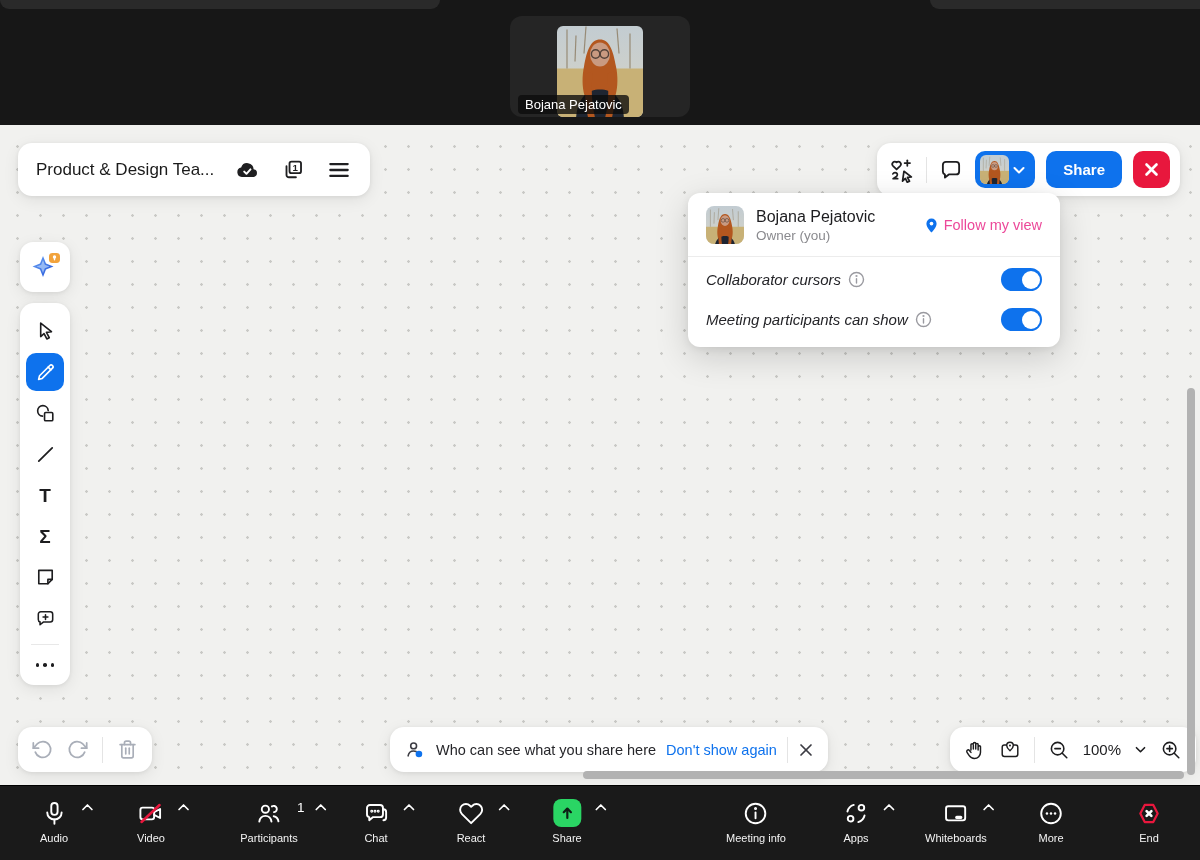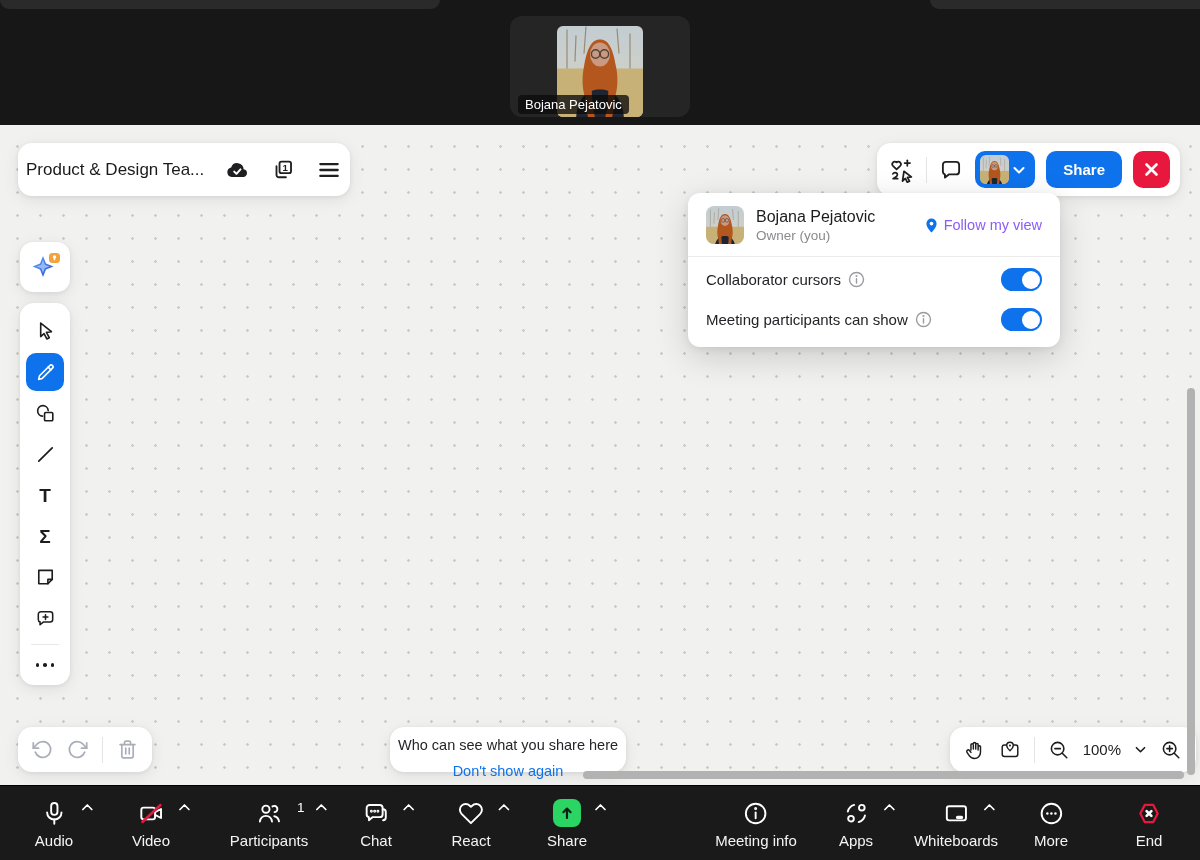--- a/index.html
+++ b/index.html
@@ -14,83 +14,83 @@
   .video-tile { position:absolute; left:510px; top:16px; width:180px; height:101px; background:#252525; border-radius:12px; }
   .video-photo { position:absolute; left:47px; top:10px; width:86px; height:91px; border-radius:6px; overflow:hidden; }
   .video-photo svg { width:100%; height:100%; display:block; }
   .video-name { position:absolute; left:8px; bottom:3px; background:rgba(12,12,12,.78); color:#fff; font-size:13px; padding:2px 7px; border-radius:4px; white-space:nowrap; }
 
   
   .whiteboard { position:absolute; left:0; top:125px; width:1200px; height:660px; background:#f1f1ef;
     background-image:radial-gradient(circle, #c9c9c6 1.1px, transparent 1.5px); background-size:23px 23px; background-position:6px 10px; }
   .pill { position:absolute; background:#fff; border-radius:14px; box-shadow:0 1px 4px rgba(0,0,0,.07), 0 4px 16px rgba(0,0,0,.08); display:flex; align-items:center; }
 
-  .wb-header { left:18px; top:18px; height:53px; padding:0 8px; gap:20px; }
+  .wb-header { left:18px; top:18px; height:53px; padding:0 18px; gap:20px; }
   .wb-title { font-size:17px; color:#1a1a1a; font-weight:500; }
   .hicon { width:26px; height:26px; display:block; }
   .vdiv { width:1px; height:26px; background:#e4e4e4; }
 
   .wb-topright { right:20px; top:18px; height:53px; padding:0 10px 0 12px; gap:11px; }
   .avatar-pill { width:60px; height:37px; background:#0E72ED; border-radius:10px; display:flex; align-items:center; padding:0 5px; gap:3px; cursor:pointer; }
   .avatar-sm { width:29px; height:29px; border-radius:6px; overflow:hidden; flex:none; }
   .avatar-sm svg, .avatar-md svg { width:100%; height:106%; display:block; }
   .share-btn { height:37px; padding:0 17px; background:#0E72ED; color:#fff; border:none; border-radius:10px; font-size:15px; font-weight:700; font-family:inherit; cursor:pointer; }
   .close-btn { width:37px; height:37px; background:#E8173D; border:none; border-radius:10px; display:flex; align-items:center; justify-content:center; cursor:pointer; }
 
   
   .popover { position:absolute; left:688px; top:68px; width:372px; background:#fff; border-radius:12px;
     box-shadow:0 10px 34px rgba(0,0,0,.16), 0 2px 8px rgba(0,0,0,.07); padding:13px 0 10px; }
   .pop-head { display:flex; align-items:center; padding:0 18px 12px; gap:12px; }
   .avatar-md { width:38px; height:38px; border-radius:8px; overflow:hidden; flex:none; }
   .pop-id { flex:1; min-width:0; }
   .pop-name { font-size:16px; color:#1c1c1f; font-weight:500; line-height:1.3; }
   .pop-role { font-size:13.5px; color:#8a8a8e; }
-  .follow-link { display:flex; align-items:center; gap:4px; color:#8b5cf6; font-size:14.5px; font-weight:500; cursor:pointer; white-space:nowrap; }
+  .follow-link { display:flex; align-items:center; gap:4px; color:#ec4899; font-size:14.5px; font-weight:500; cursor:pointer; white-space:nowrap; }
   .pop-div { height:1px; background:#ececec; }
   .pop-row { display:flex; align-items:center; padding:11px 18px 6px; }
-  .pop-row-label { font-size:15px; color:#242428; margin-right:7px; }
+  .pop-row-label { font-size:15px; color:#242428; margin-right:7px;font-style:italic; }
   .info-icon { width:17px; height:17px; }
   .toggle { margin-left:auto; width:41px; height:23px; border-radius:12px; background:#0E72ED; position:relative; cursor:pointer; flex:none; }
   .toggle .knob { position:absolute; right:2.5px; top:2.5px; width:18px; height:18px; background:#fff; border-radius:50%; }
 
   
   .ai-btn { position:absolute; left:20px; top:117px; width:50px; height:50px; background:#fff; border-radius:13px;
     box-shadow:0 1px 4px rgba(0,0,0,.07), 0 4px 16px rgba(0,0,0,.08); display:flex; align-items:center; justify-content:center; cursor:pointer; }
   .left-toolbar { position:absolute; left:20px; top:178px; width:50px; background:#fff; border-radius:14px;
     box-shadow:0 1px 4px rgba(0,0,0,.07), 0 4px 16px rgba(0,0,0,.08); padding:7px 0 5px; display:flex; flex-direction:column; align-items:center; }
   .tool { width:42px; height:41px; display:flex; align-items:center; justify-content:center; cursor:pointer; border-radius:10px; }
   .tool svg { width:23px; height:23px; }
   .tool.selected { width:38px; height:38px; background:#0E72ED; margin:2px 0; }
   .tool-glyph { font-size:19px; font-weight:600; color:#1d1d1f; }
   .tb-div { width:28px; height:1px; background:#e8e8e8; margin:5px 0; }
   .dots { display:flex; gap:4px; }
   .dots i { width:3.6px; height:3.6px; border-radius:50%; background:#1d1d1f; }
 
   
   .undo-pill { left:18px; top:602px; height:45px; padding:0 14px; gap:14px; }
   .gicon { width:21px; height:21px; }
-  .banner { left:390px; top:602px; height:45px; padding:0 8px; gap:10px;flex-direction:column; }
+  .banner { left:390px; top:602px; height:45px; padding:0 14px; gap:10px; }
   .banner-text { font-size:14.5px; color:#26262a; }
   .banner-link { font-size:14.5px; color:#0E72ED; font-weight:500; cursor:pointer; }
   .zoom-pill { right:4px; top:602px; height:45px; padding:0 14px; gap:13px; }
   .zicon { width:22px; height:22px; cursor:pointer; }
   .zoom-level { font-size:15px; color:#1d1d1f; }
   .chev-dn { width:13px; height:9px; cursor:pointer; }
 
   .hscroll { position:absolute; left:583px; top:646px; width:601px; height:8px; border-radius:4px; background:#b2b2b2; }
   .vscroll { position:absolute; right:5px; top:263px; width:8px; height:387px; border-radius:4px; background:#b2b2b2; }
 
   
   .dock { position:absolute; left:0; top:785px; width:1200px; height:75px; background:#1a1a1a; border-top:1px solid #000; }
   .dock-item { position:absolute; top:0; height:100%; transform:translateX(-50%); display:flex; flex-direction:column; align-items:center; padding-top:12px; cursor:pointer; }
   .di-icons { position:relative; height:30px; display:flex; align-items:center; }
   .di-icon { width:27px; height:27px; }
   .di-chev { position:absolute; width:13px; height:9px; top:5px; }
   .di-count { position:absolute; top:2px; color:#fff; font-size:13.5px; }
-  .di-label { margin-top:4px; font-size:15px; color:#f4f4f4; white-space:nowrap; }
+  .di-label { margin-top:4px; font-size:11px; color:#f4f4f4; white-space:nowrap; }
   .share-sq { width:28px; height:28px; background:#2AD564; border-radius:8px; display:flex; align-items:center; justify-content:center; }
 
   svg.s { fill:none; stroke-linecap:round; stroke-linejoin:round; }
 </style>
 </head>
 <body>
 
 <svg width="0" height="0" style="position:absolute">
   <defs>
     <linearGradient id="skyg" x1="0" y1="0" x2="0" y2="1">

